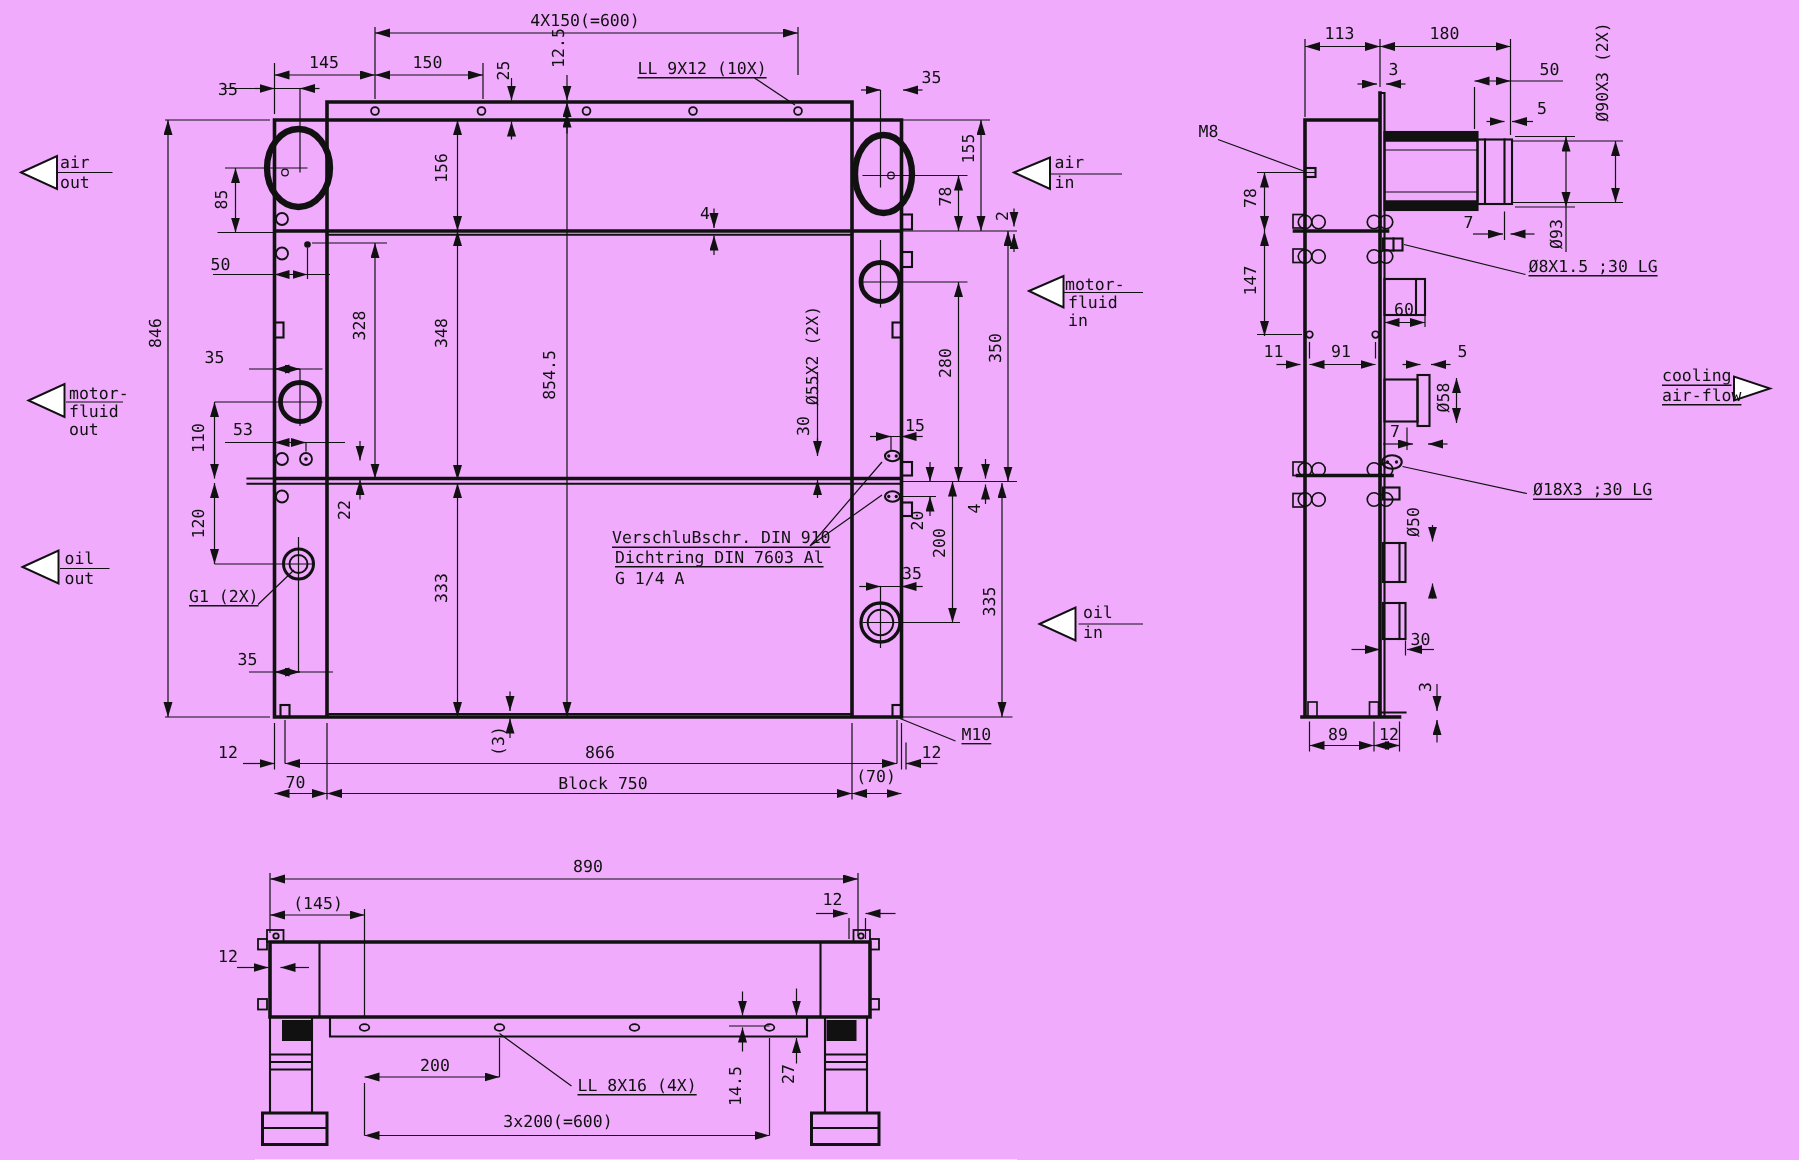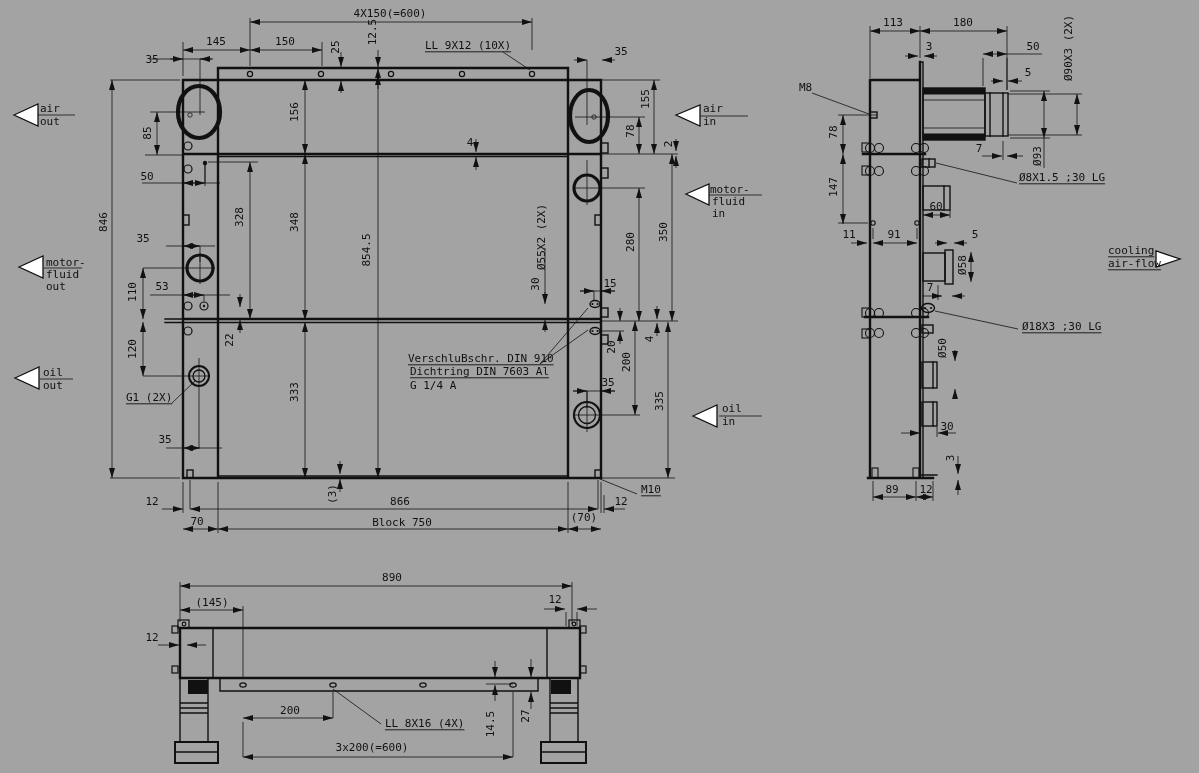--- a/index.html
+++ b/index.html
@@ -1,16 +1,16 @@
 <!DOCTYPE html>
 <html><head>
 <meta charset="utf-8">
 <style>
   html,body{margin:0;padding:0;background:#fff;}
-  #stage{position:relative;width:1199px;height:773px;background:#a3a3a3;overflow:hidden;}
+  #stage{position:relative;width:1199px;height:773px;background:#f0abfc;overflow:hidden;}
   svg{position:absolute;left:0;top:0;}
   svg .h{stroke:#111;stroke-width:2.4;fill:none;stroke-linecap:square;}
   svg .m{stroke:#111;stroke-width:1.4;fill:none;stroke-linecap:square;}
   svg .t{stroke:#111;stroke-width:0.8;fill:none;stroke-linecap:butt;}
   svg .d{stroke:#111;stroke-width:0.8;fill:none;}
   svg .blk{fill:#111;stroke:none;}
   svg .tri{fill:#fff;stroke:#111;stroke-width:1.3;}
   svg text{font-family:"DejaVu Sans Mono",monospace;font-size:11px;fill:#111;}
   svg .ul{stroke:#111;stroke-width:0.9;}
 </style>

